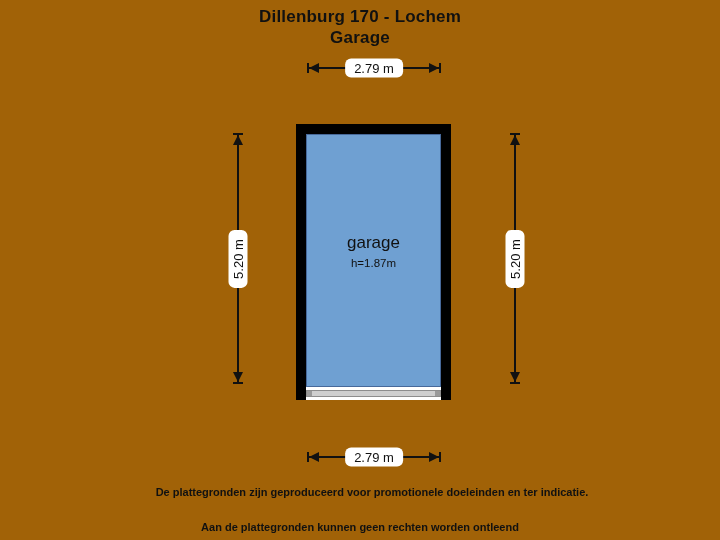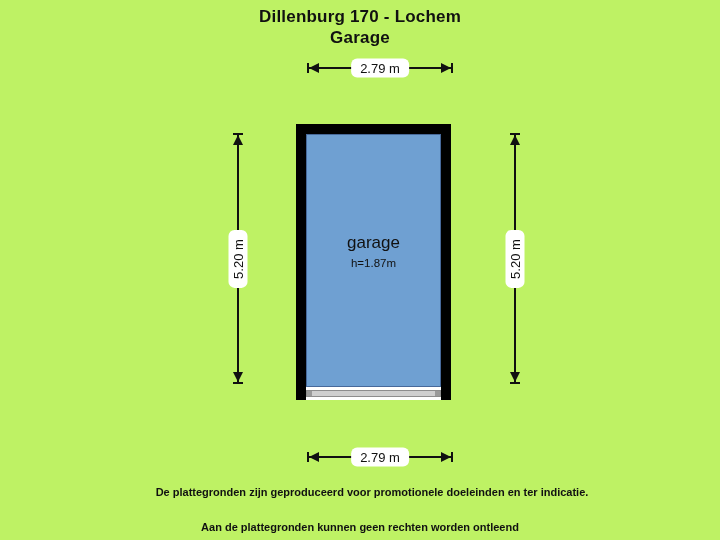--- a/index.html
+++ b/index.html
@@ -3,21 +3,21 @@
 <meta charset="utf-8">
 <style>
   html, body { margin: 0; padding: 0; }
   body {
     width: 720px; height: 540px;
     background: #ffffff;
     font-family: "Liberation Sans", sans-serif;
     color: #111;
     overflow: hidden;
   }
-  .canvas { position: relative; width: 720px; height: 540px; background: #bef264; }
+  .canvas { position: relative; width: 720px; height: 540px; background: #a16207; }
 
   
   .title, .subtitle {
     position: absolute; left: 0; width: 720px;
     text-align: center; font-weight: bold; font-size: 17px;
     letter-spacing: 0.2px;
   }
   .title    { top: 7px; }
   .subtitle { top: 28px; }
 
@@ -49,21 +49,21 @@
   .room-label {
     position: absolute; left: 0; top: 109px; width: 155px;
     text-align: center; font-size: 17px; color: #111;
   }
   .room-height-label {
     position: absolute; left: 0; top: 133px; width: 155px;
     text-align: center; font-size: 11.5px; color: #111;
   }
 
   
-  .dimh { position: absolute; height: 18px; padding-left: 12px; }
+  .dimh { position: absolute; height: 18px; }
   .dimh .line  { position: absolute; left: 2px; right: 2px; top: 8px; height: 2px; background: #111; }
   .dimh .cap-l { position: absolute; left: 0;  top: 4px; width: 2px; height: 10px; background: #111; }
   .dimh .cap-r { position: absolute; right: 0; top: 4px; width: 2px; height: 10px; background: #111; }
   .dimh .ah-l  { position: absolute; left: 2px;  top: 4px; width: 0; height: 0;
                  border-top: 5px solid transparent; border-bottom: 5px solid transparent;
                  border-right: 10px solid #111; }
   .dimh .ah-r  { position: absolute; right: 2px; top: 4px; width: 0; height: 0;
                  border-top: 5px solid transparent; border-bottom: 5px solid transparent;
                  border-left: 10px solid #111; }
 

